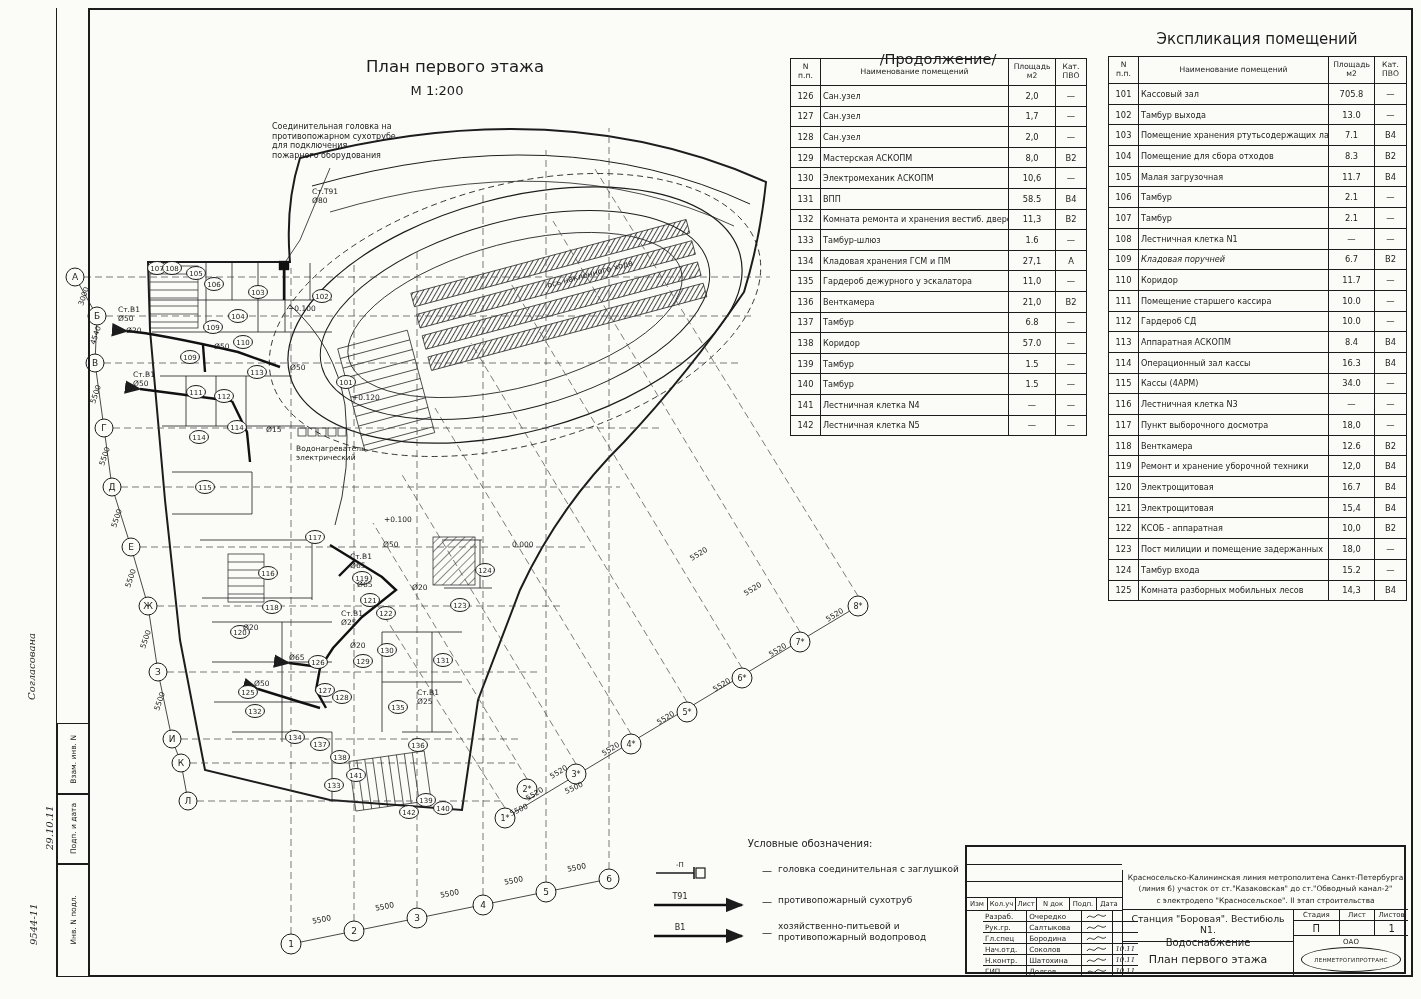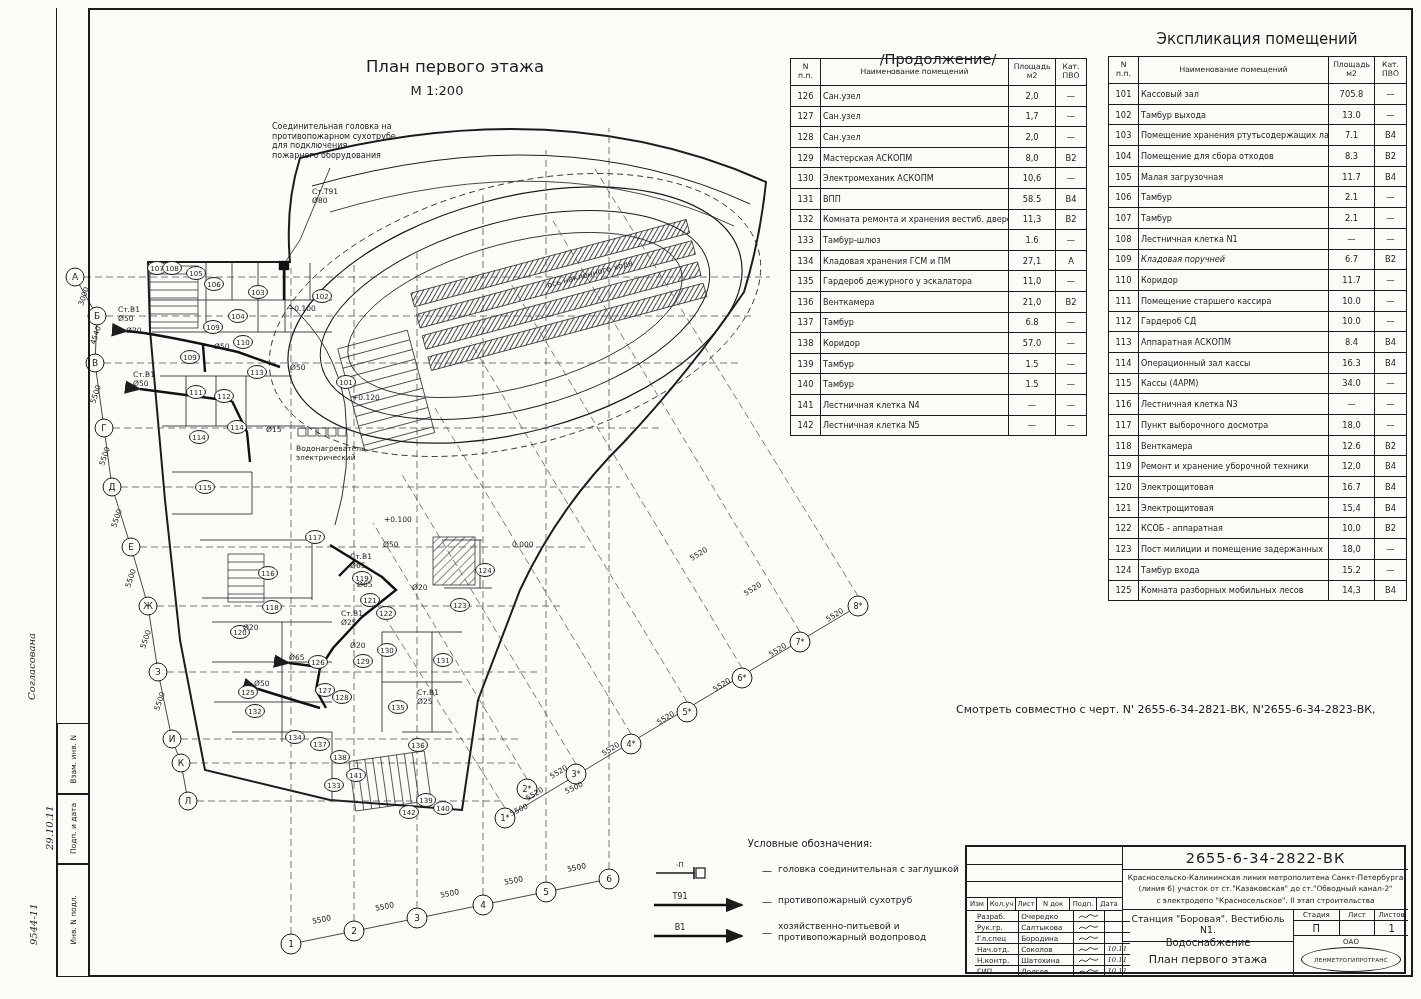--- a/index.html
+++ b/index.html
@@ -47,21 +47,21 @@
   .sw1{width:45px;} .sw2{width:35px;} .sw3{width:33px;}
   .tb-logo{left:327px;top:89px;width:114px;height:40px;text-align:center;padding-top:2px;}
   .tb-logo .oao{font-size:7px;}
   .tb-logo .oval{margin:1px auto 0;width:98px;height:23px;border:1.3px solid #1c1c1c;border-radius:50%;
                  display:flex;align-items:center;justify-content:center;font-size:5.6px;letter-spacing:.2px;}
   .tb-rev{left:0;top:0;width:155px;height:51px;border-bottom:1px solid #1c1c1c;}
   .tb-rev .rl{position:absolute;left:0;width:155px;border-bottom:1px solid #1c1c1c;height:0;}
   .tb-izm{left:0;top:51px;width:155px;height:13px;display:flex;border-bottom:1px solid #1c1c1c;}
   .tb-izm>div{border-right:1px solid #1c1c1c;font-size:6.8px;display:flex;align-items:center;justify-content:center;}
   .iw1{width:20px;}.iw2{width:27px;}.iw3{width:20px;}.iw4{width:32px;}.iw5{width:26px;}.iw6{width:24px;border-right:none!important;}
-  .tb-sigs{left:8px;top:64px;width:155px;height:65px;display:flex;flex-direction:column;}
+  .tb-sigs{left:16px;top:64px;width:155px;height:65px;display:flex;flex-direction:column;}
   .sig-row{flex:1;display:flex;border-bottom:1px solid #1c1c1c;}
   .sig-row:last-child{border-bottom:none;}
   .sig-row>div{border-right:1px solid #1c1c1c;display:flex;align-items:center;overflow:hidden;}
   .sr-role{width:42px;font-size:7.2px;padding-left:2px;}
   .sr-name{width:53px;font-size:7.2px;padding-left:2px;}
   .sr-sign{width:30px;justify-content:center;}
   .sr-date{width:26px;font-size:6.8px;font-family:"DejaVu Serif",serif;font-style:italic;justify-content:center;border-right:none!important;}
 </style>
 </head>
 <body>
@@ -692,21 +692,20 @@
         <tr>
           <td class="c0" style="height: 19.7px;">125</td>
           <td class="c1" style="height: 19.7px;">Комната разборных мобильных лесов</td>
           <td class="c2" style="height: 19.7px;">14,3</td>
           <td class="c3" style="height: 19.7px;">В4</td>
         </tr>
       </tbody>
     </table>
 
   <div class="note" style="left:956px;top:700px;width:460px;">
-    <div>Смотреть совместно с черт. N' 2655-6-34-2821-ВК, N'2655-6-34-2823-ВК,</div>
   </div>
 
   <div class="legend" style="left:650px;top:838px;width:320px;">
     <div class="legend-title">Условные обозначения:</div>
     <div id="legend-items">
         <div class="leg-row">
           <svg width="110" height="22" class="leg-sym">
             <path d="M6,14 H44 M44,8 V20" stroke="#1c1c1c" stroke-width="1.6" fill="none"></path>
             <rect x="46" y="9" width="9" height="10" stroke="#1c1c1c" fill="none" stroke-width="1.2"></rect>
             <text x="30" y="8" font-size="7" text-anchor="middle">-П</text>
@@ -727,21 +726,20 @@
             <path d="M4,15 H92" stroke="#111" stroke-width="2.6" fill="none" marker-end="url(#arr)"></path>
             <text x="30" y="9" font-size="8" text-anchor="middle">В1</text>
           </svg>
           <span class="leg-dash">—</span>
           <span class="leg-label">хозяйственно-питьевой и противопожарный водопровод</span>
         </div>
       </div>
   </div>
 
   <div class="tblock">
-    <div class="tb-abs tb-docnum">2655-6-34-2822-ВК</div>
     <div class="tb-abs tb-desc">
       <div>Красносельско-Калининская линия метрополитена Санкт-Петербурга</div>
       <div>(линия 6) участок от ст."Казаковская" до ст."Обводный канал-2"</div>
       <div>с электродепо "Красносельское". II этап строительства</div>
     </div>
     <div class="tb-abs tb-rev">
       <div class="rl" style="top:17px;"></div>
         <div class="rl" style="top:34px;"></div>
     </div>
     <div class="tb-abs tb-izm" id="izm-row">

